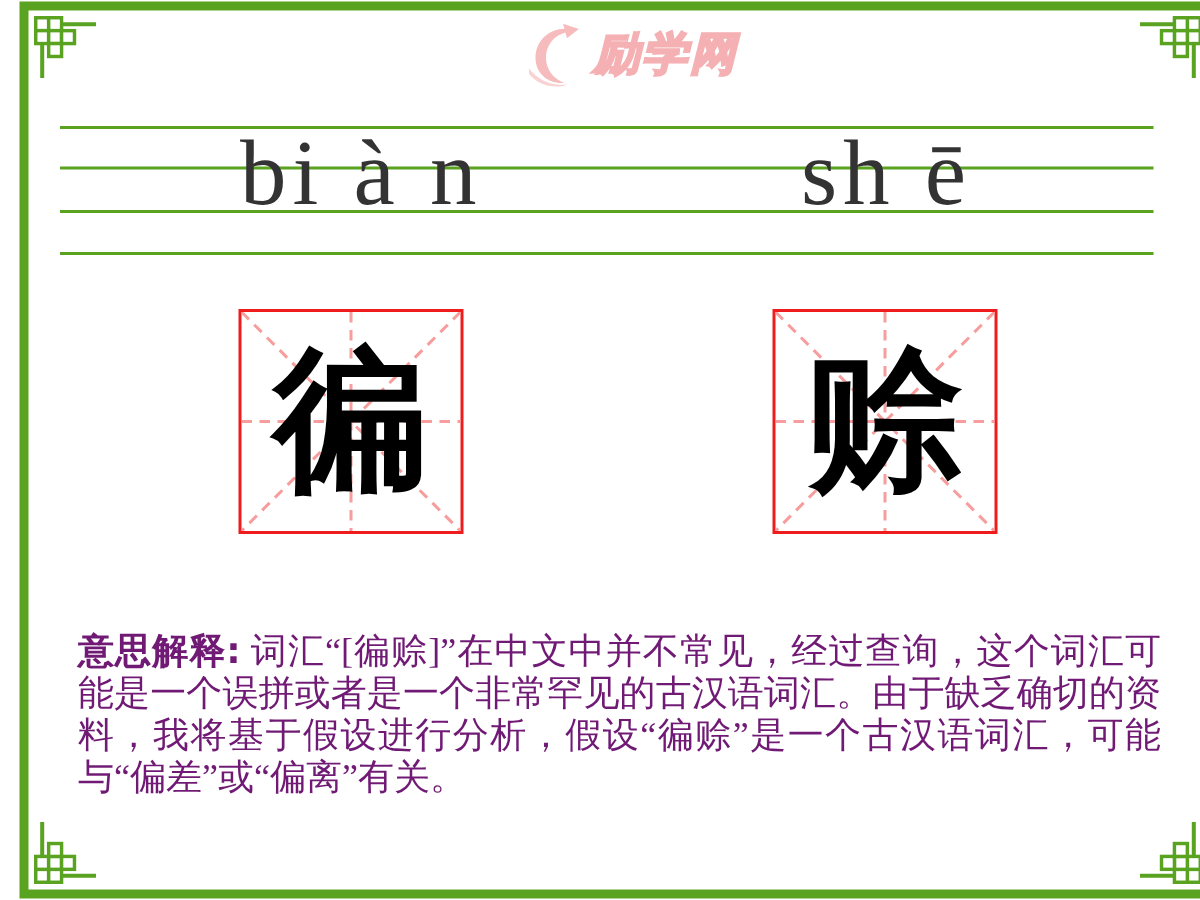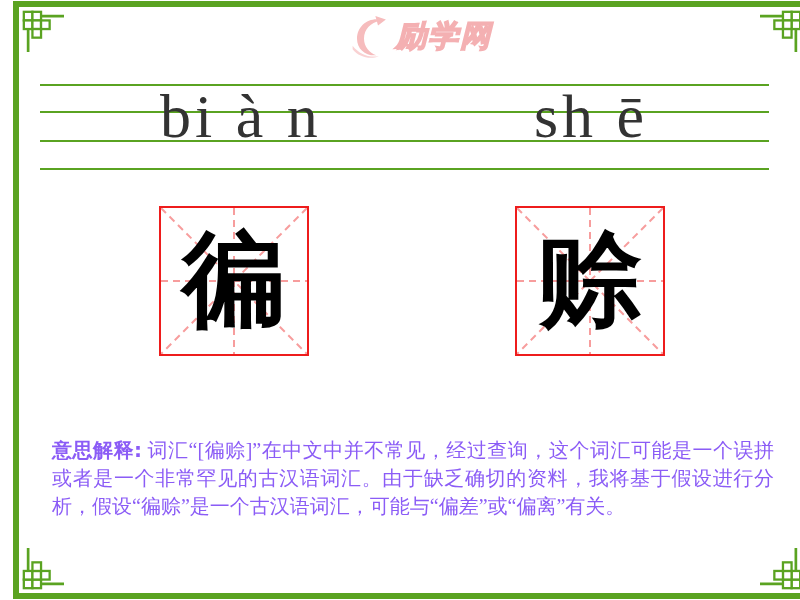--- a/index.html
+++ b/index.html
@@ -112,25 +112,25 @@
     font-weight: 900;
     color: #000;
     font-family: "DejaVu Serif", "Liberation Serif", serif;
     z-index: 2;
   }
 
   
   .explanation {
     position: absolute;
     left: 40px;
-    top: 416px;
+    top: 396px;
     width: 722px;
-    font-size: 20px;
+    font-size: 24px;
     line-height: 28px;
-    color: #8b5cf6;
+    color: #701a75;
     text-align: justify;
   }
   .explanation .label {
     font-family: "DejaVu Sans", "Liberation Sans", sans-serif;
     font-weight: 700;
   }
 </style>
 </head>
 <body>
 

